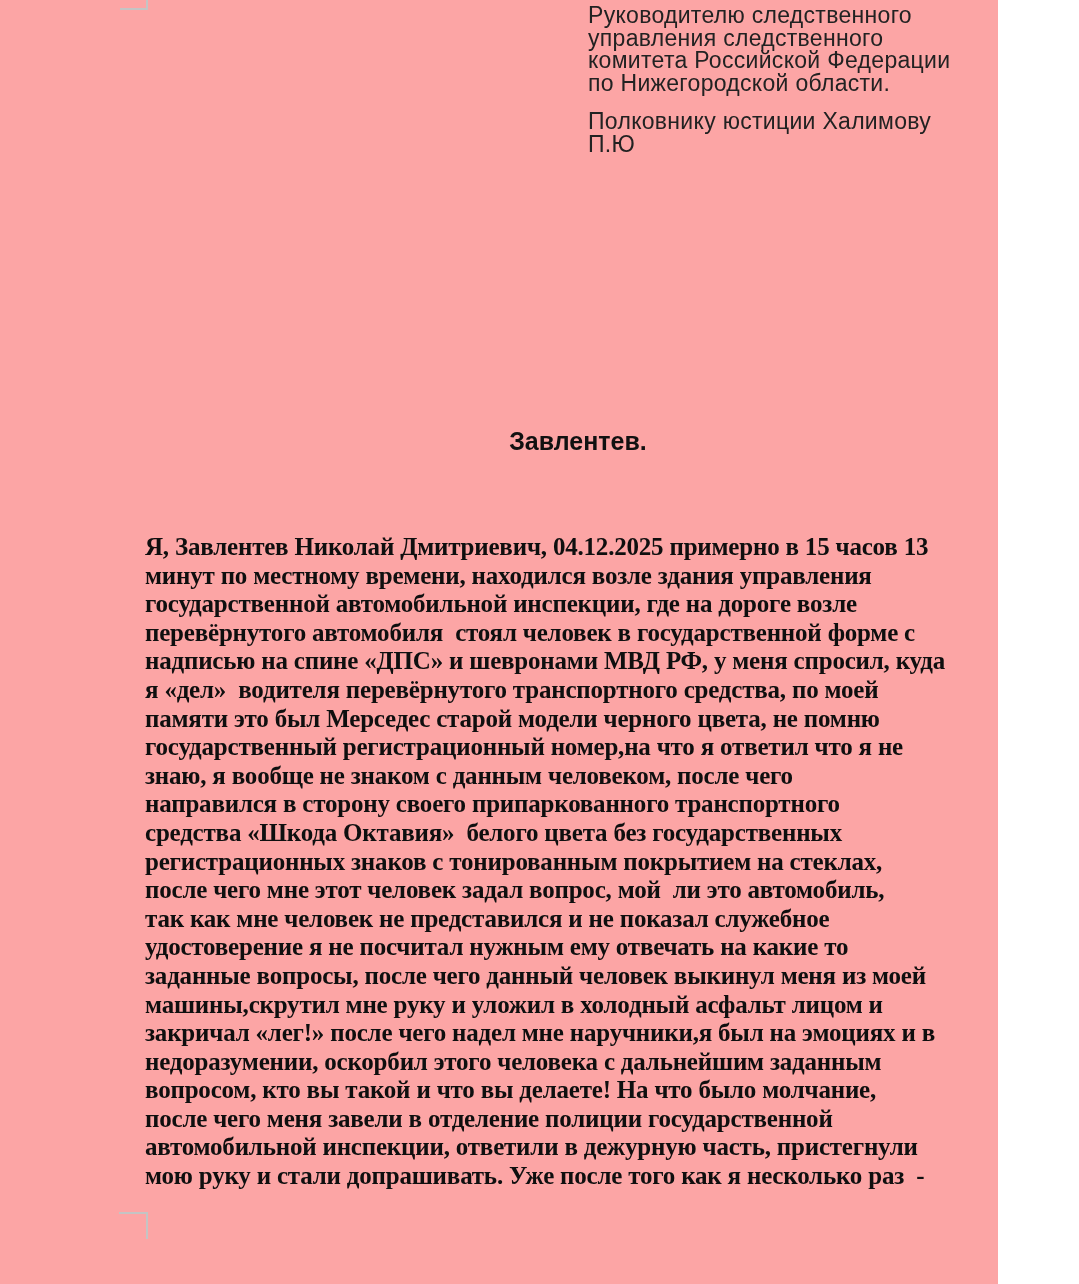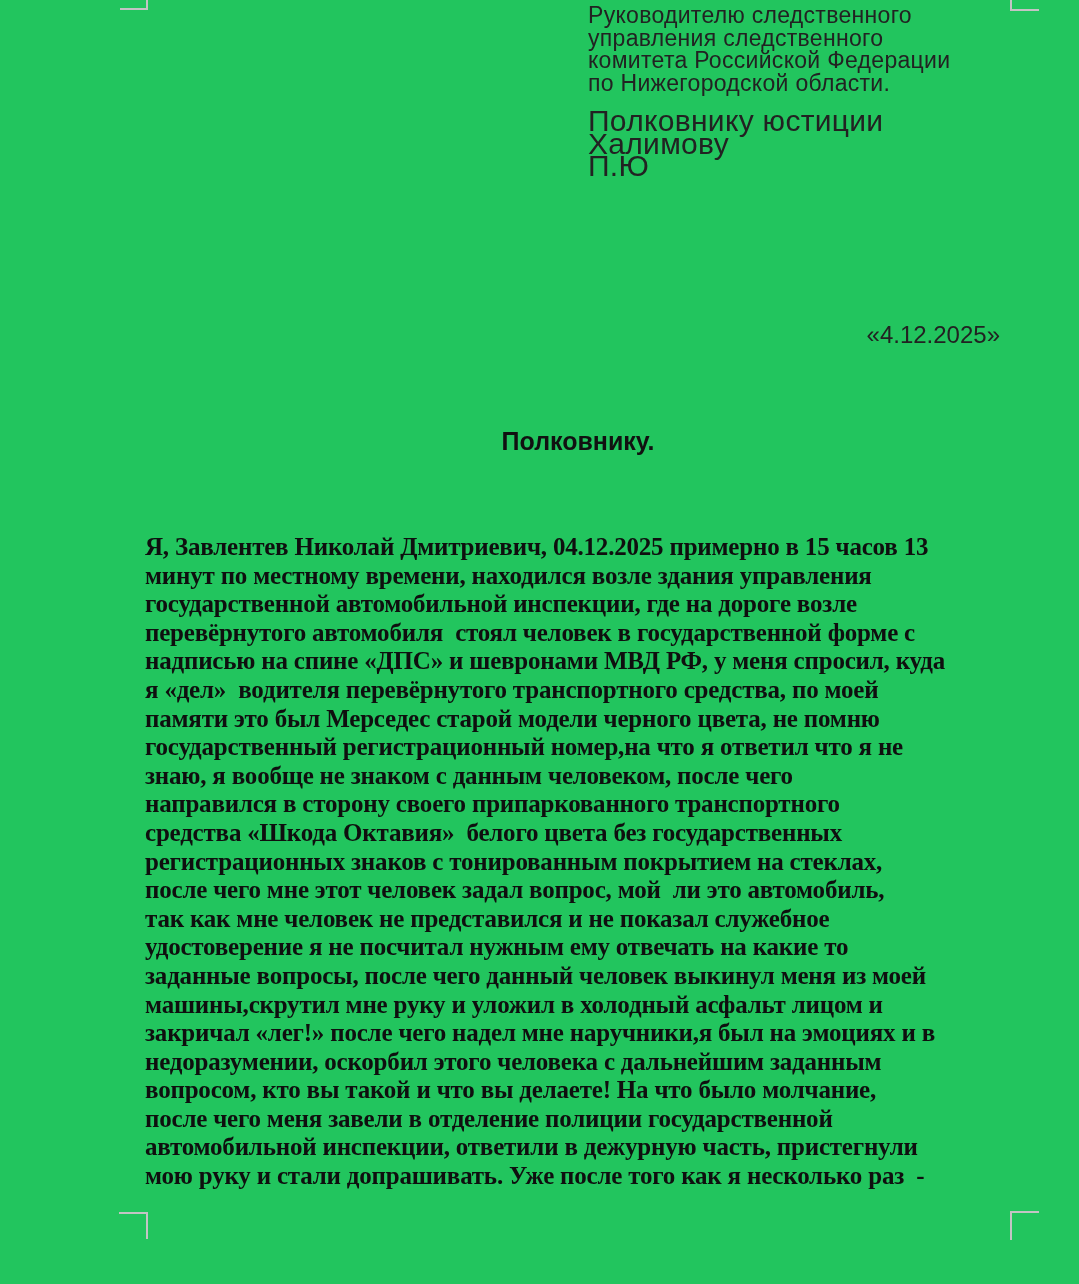--- a/index.html
+++ b/index.html
@@ -2,23 +2,23 @@
 <html lang="ru" style="--corner-color: #c4c4c4;"><head>
 <meta charset="utf-8">
 <style>
   html, body {
     margin: 0;
     padding: 0;
     background: #ffffff;
   }
   .page {
     position: relative;
-    width: 1079px;
+    width: 998px;
     height: 1284px;
-    background: #22c55e;
+    background: #fca5a5;
     overflow: hidden;
     font-family: "Liberation Sans", sans-serif;
     color: #1c1c1c;
   }
   .pre {
     white-space: pre-wrap;
   }
   
   .recipient {
     position: absolute;
@@ -29,21 +29,21 @@
     line-height: 22.5px;
     letter-spacing: 0.3px;
     font-weight: 400;
     color: #222222;
   }
   .officer {
     position: absolute;
     left: 588px;
     top: 110px;
     width: 440px;
-    font-size: 30px;
+    font-size: 23px;
     line-height: 22.5px;
     letter-spacing: 0.3px;
     font-weight: 400;
     color: #222222;
   }
   
   .date-line {
     position: absolute;
     left: 145px;
     top: 321px;
@@ -118,23 +118,22 @@
   <div class="corner br"></div>
 
   <div class="recipient pre">Руководителю следственного
 управления следственного
 комитета Российской Федерации
 по Нижегородской области.</div>
 
   <div class="officer pre">Полковнику юстиции Халимову
 П.Ю</div>
 
-  <div class="date-line">«4.12.2025»</div>
 
-  <div class="doc-title">Полковнику.</div>
+  <div class="doc-title">Завлентев.</div>
 
   <div class="statement pre">Я, Завлентев Николай Дмитриевич, 04.12.2025 примерно в 15 часов 13
 минут по местному времени, находился возле здания управления
 государственной автомобильной инспекции, где на дороге возле
 перевёрнутого автомобиля  стоял человек в государственной форме с
 надписью на спине «ДПС» и шевронами МВД РФ, у меня спросил, куда
 я «дел»  водителя перевёрнутого транспортного средства, по моей
 памяти это был Мерседес старой модели черного цвета, не помню
 государственный регистрационный номер,на что я ответил что я не
 знаю, я вообще не знаком с данным человеком, после чего

